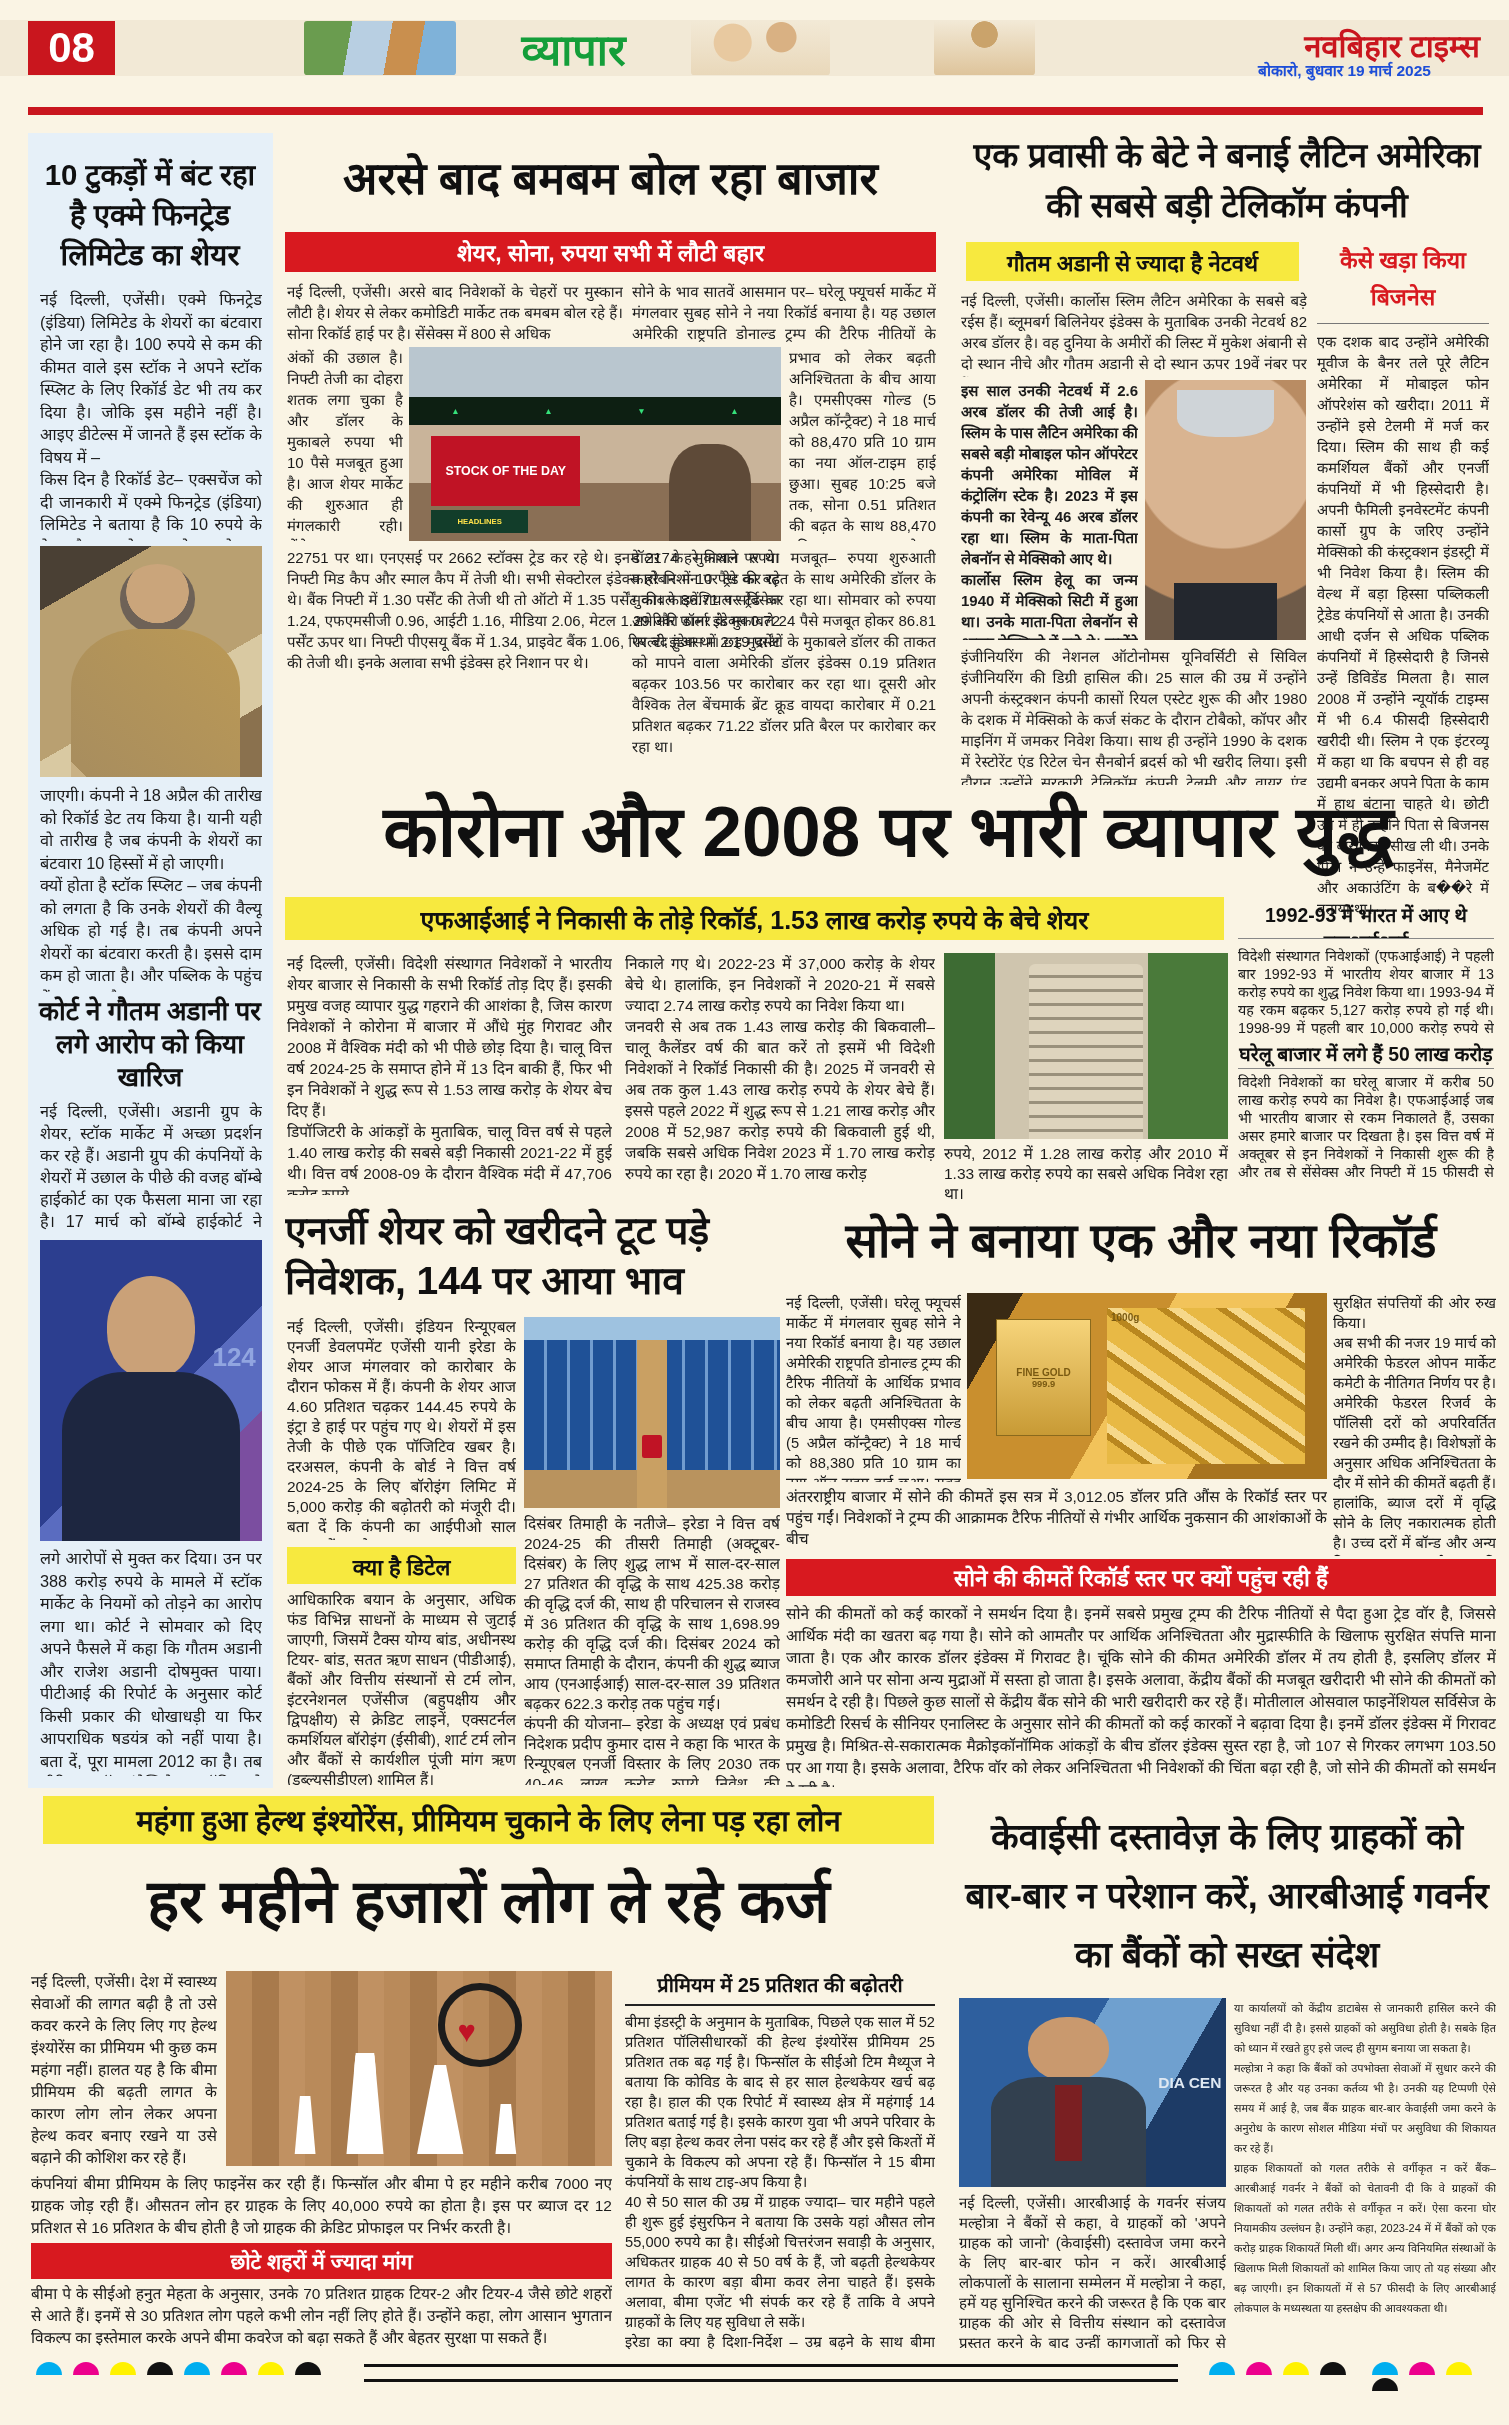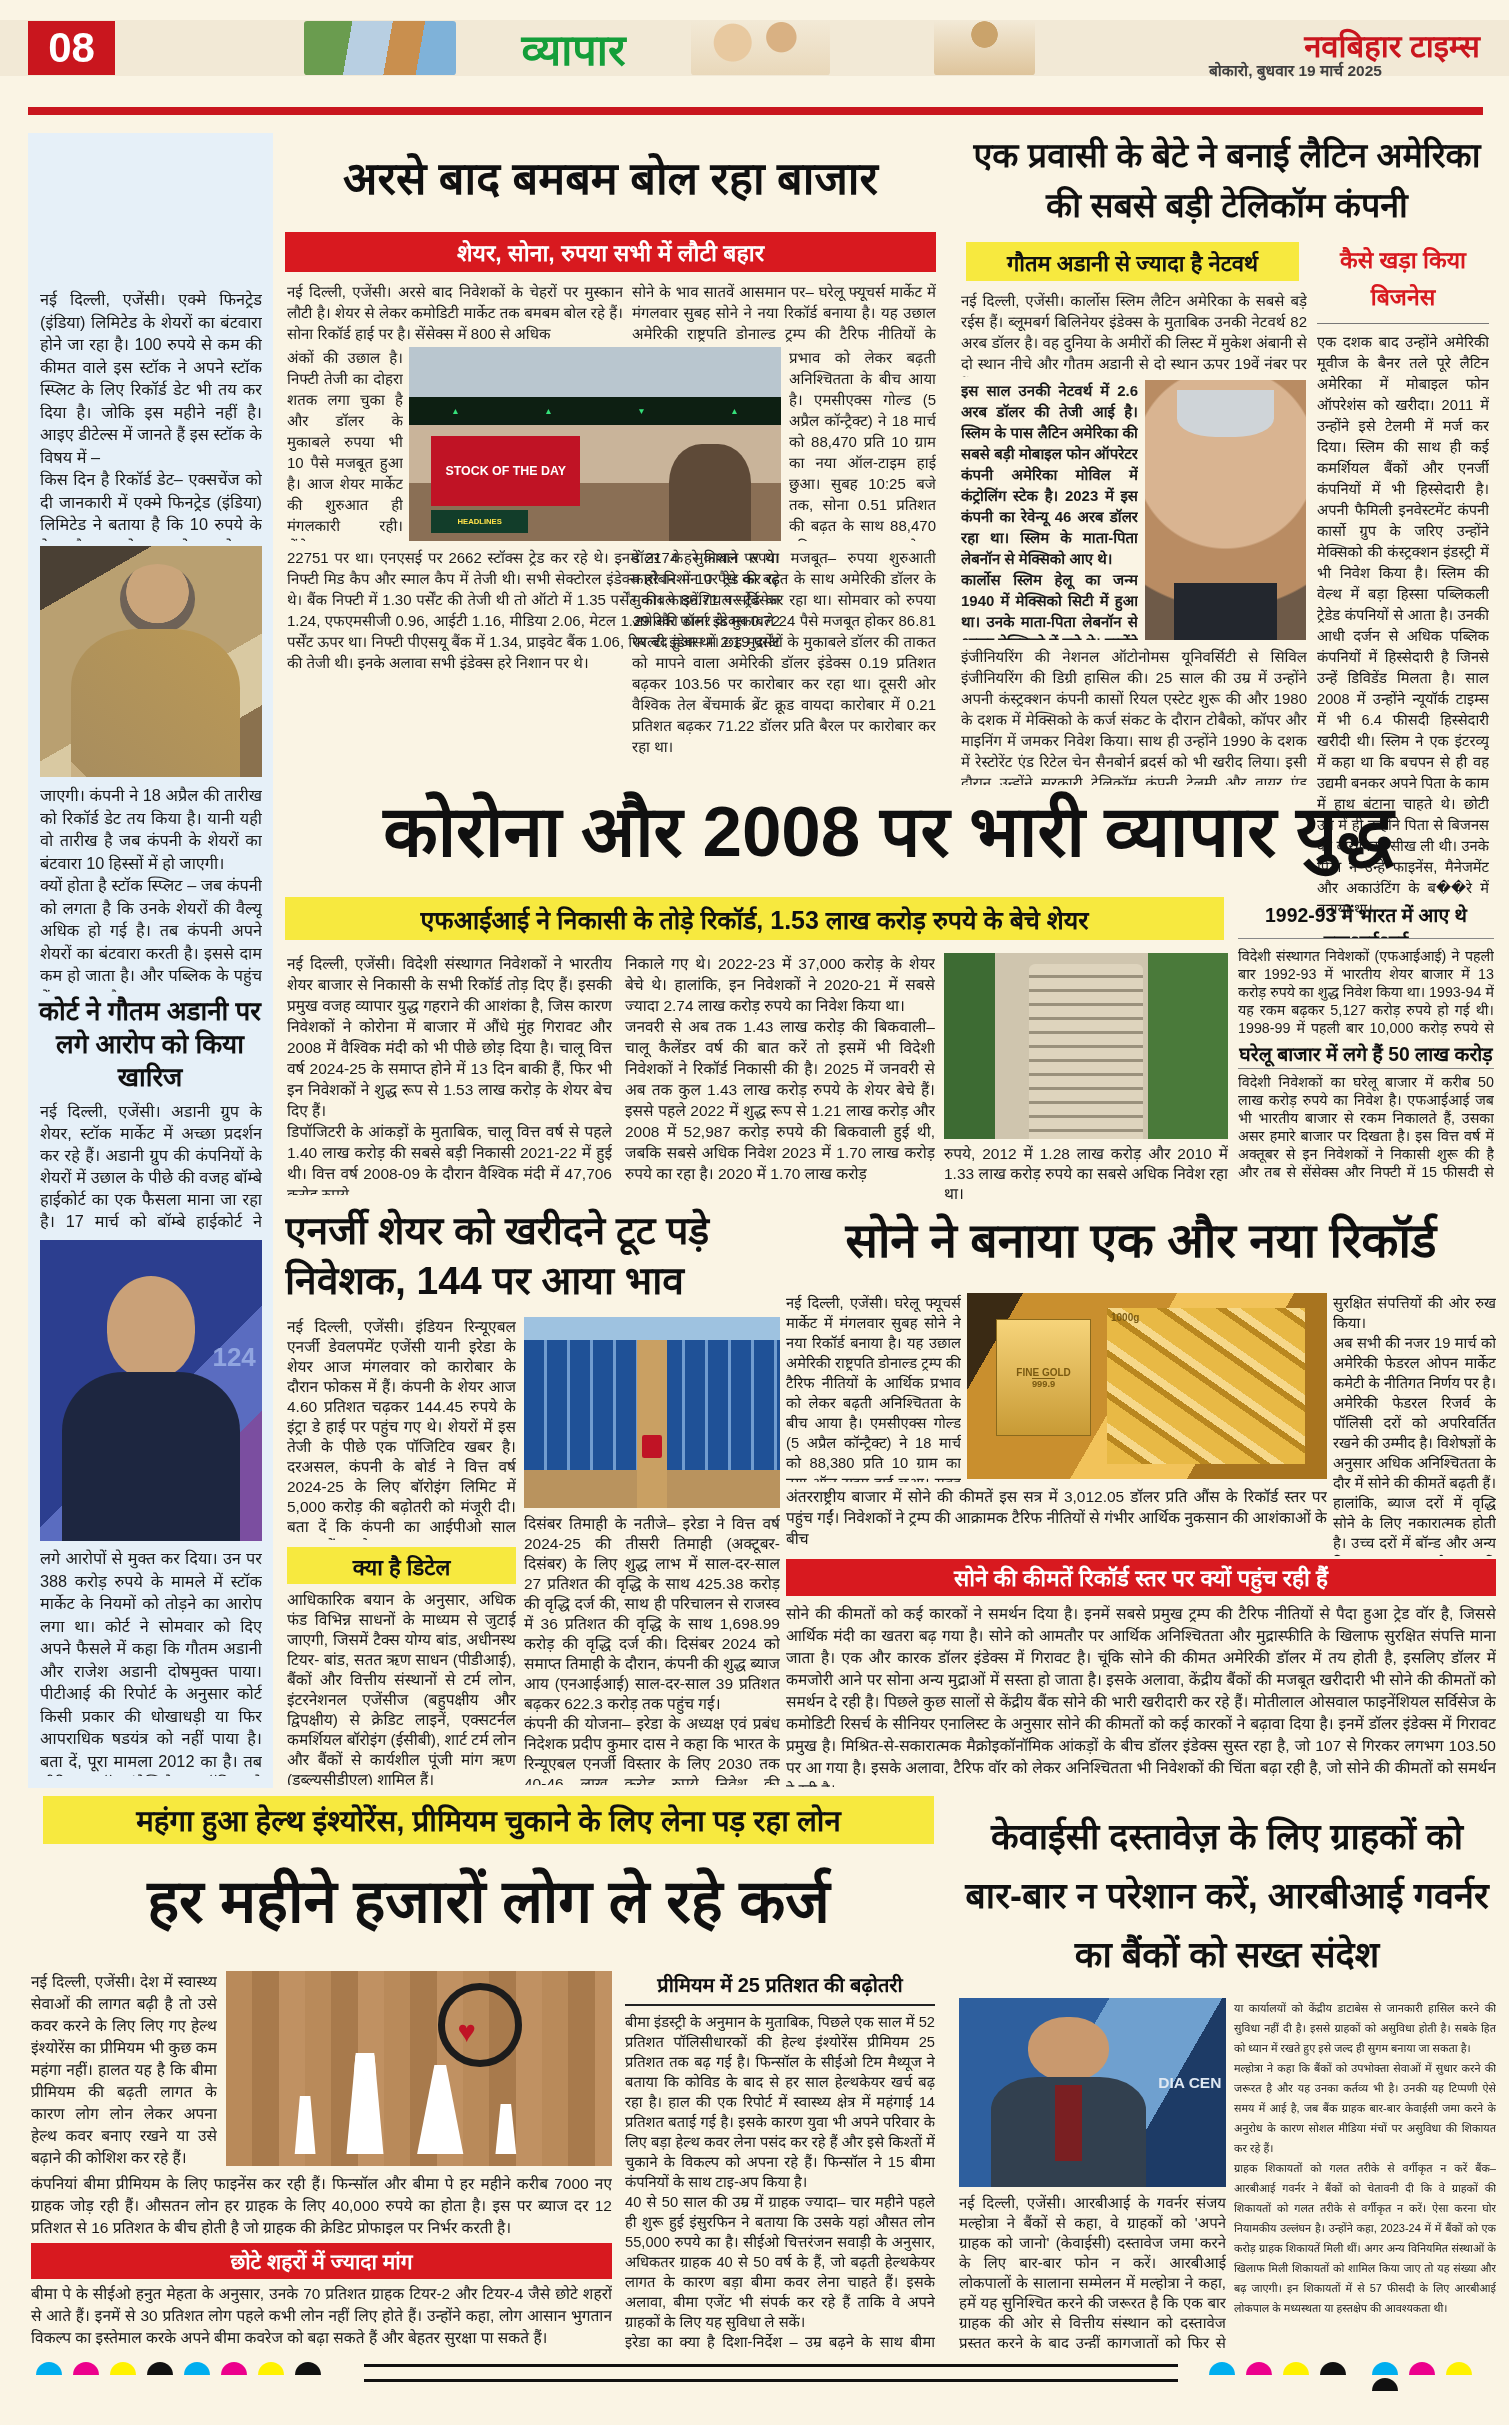--- a/index.html
+++ b/index.html
@@ -6,21 +6,21 @@
   .page{position:relative;width:1510px;height:2426px;background:#faf4e4;overflow:hidden;
         font-family:"Liberation Sans","DejaVu Sans",sans-serif;color:#1b1b1b;}
   .abs{position:absolute;}
   
   .hdr-band{left:0;top:20px;width:1510px;height:56px;background:#f2e9d6;}
   .pagenum{left:28px;top:21px;width:87px;height:54px;background:#c9161e;color:#fff;
            font-size:42px;font-weight:bold;display:flex;align-items:center;justify-content:center;}
   .section-title{left:496px;top:23px;width:155px;height:50px;color:#149e3a;font-size:43px;font-weight:bold;
            display:flex;align-items:center;justify-content:center;}
   .masthead{left:1209px;top:24px;width:271px;text-align:right;color:#c9161e;font-size:31px;font-weight:bold;}
-  .dateline{left:1209px;top:59px;width:271px;text-align:left;color:#404040;font-size:15.5px;font-weight:bold;}
+  .dateline{left:1209px;top:59px;width:271px;text-align:center;color:#1d4ed8;font-size:15.5px;font-weight:bold;}
   .hdr-img{top:21px;height:54px;border-radius:3.1px;}
   .hdr-img.collage{left:304px;width:152px;background:linear-gradient(100deg,#6a9c4f 0 30%,#b8cfe2 30% 55%,#c98f4e 55% 75%,#7fb2d9 75%);}
   .hdr-img.dancers{left:691px;width:139px;background:radial-gradient(circle at 30% 40%,#e8c9a0 0 18%,transparent 19%),radial-gradient(circle at 65% 30%,#d9b183 0 15%,transparent 16%),linear-gradient(180deg,#f2e9d6,#e9d8ba);}
   .hdr-img.statue{left:934px;width:101px;background:radial-gradient(circle at 50% 25%,#caa36b 0 20%,transparent 21%),linear-gradient(180deg,#f2e9d6,#dec49b);}
   .red-rule{left:28px;top:107px;width:1455px;height:7.7px;background:#c9161e;}
   
   .headline{font-weight:bold;color:#101010;text-align:center;line-height:1.15;}
   .body{font-size:15.5px;line-height:21px;text-align:justify;white-space:pre-line;overflow:hidden;}
   .band{display:flex;align-items:center;justify-content:center;font-weight:bold;overflow:hidden;}
   .band.red{background:#d8191f;color:#fff;}
@@ -44,20 +44,21 @@
   <div class="abs hdr-img collage"></div>
   <div class="abs section-title">व्यापार</div>
   <div class="abs hdr-img dancers"></div>
   <div class="abs hdr-img statue"></div>
   <div class="abs masthead">नवबिहार टाइम्स</div>
   <div class="abs dateline">बोकारो, बुधवार 19 मार्च 2025</div>
   <div class="abs red-rule"></div>
 
   <div class="abs blue-panel" style="left:28px;top:133px;width:245px;height:1655px;"></div>
 
+  <div class="abs headline" style="left:37px;top:155px;width:226px;height:124px;font-size:29.4px;line-height:40px;overflow:hidden;">10 टुकड़ों में बंट रहा है एक्मे फिनट्रेड लिमिटेड का शेयर</div>
   <div class="abs body" style="left:40px;top:288px;width:222px;height:253px;font-size:16.3px;line-height:22.5px;">नई दिल्ली, एजेंसी। एक्मे फिनट्रेड (इंडिया) लिमिटेड के शेयरों का बंटवारा होने जा रहा है। 100 रुपये से कम की कीमत वाले इस स्टॉक ने अपने स्टॉक स्प्लिट के लिए रिकॉर्ड डेट भी तय कर दिया है। जोकि इस महीने नहीं है। आइए डीटेल्स में जानते हैं इस स्टॉक के विषय में –
 किस दिन है रिकॉर्ड डेट– एक्सचेंज को दी जानकारी में एक्मे फिनट्रेड (इंडिया) लिमिटेड ने बताया है कि 10 रुपये के फेस वैल्यू वाले एक शेयर को 10 टुकड़ों में बांटा जाएगा। इस स्टॉक स्प्लिट के बाद कंपनी के शेयरों की फेस वैल्यू घटकर 1 रुपये प्रति शेयर हो</div>
   <div class="abs photo" style="left:40px;top:546px;width:222px;height:231px;background:linear-gradient(150deg,#4a4034 0 18%,#b9a071 18% 60%,#d9c9a2 60% 80%,#8a714e 80%);">
     <div style="position:absolute;left:36%;top:8%;width:34%;height:30%;border-radius:50%;background:radial-gradient(circle at 50% 40%,#caa57b 0 55%,#6e6257 56%);"></div>
     <div style="position:absolute;left:14%;top:36%;width:76%;height:64%;border-radius:40% 40% 0 0;background:repeating-linear-gradient(45deg,#c9b184 0 11px,#a98e5e 11px 17px,#b95" ,=""></div>
   </div>
   <div class="abs body" style="left:40px;top:784px;width:222px;height:208px;font-size:16.3px;line-height:22.5px;">जाएगी। कंपनी ने 18 अप्रैल की तारीख को रिकॉर्ड डेट तय किया है। यानी यही वो तारीख है जब कंपनी के शेयरों का बंटवारा 10 हिस्सों में हो जाएगी।
 क्यों होता है स्टॉक स्प्लिट – जब कंपनी को लगता है कि उनके शेयरों की वैल्यू अधिक हो गई है। तब कंपनी अपने शेयरों का बंटवारा करती है। इससे दाम कम हो जाता है। और पब्लिक के पहुंच में आ जाता है।</div>
 
   <div class="abs headline" style="left:37px;top:995px;width:226px;height:98px;font-size:26px;line-height:33px;overflow:hidden;">कोर्ट ने गौतम अडानी पर लगे आरोप को किया खारिज</div>

